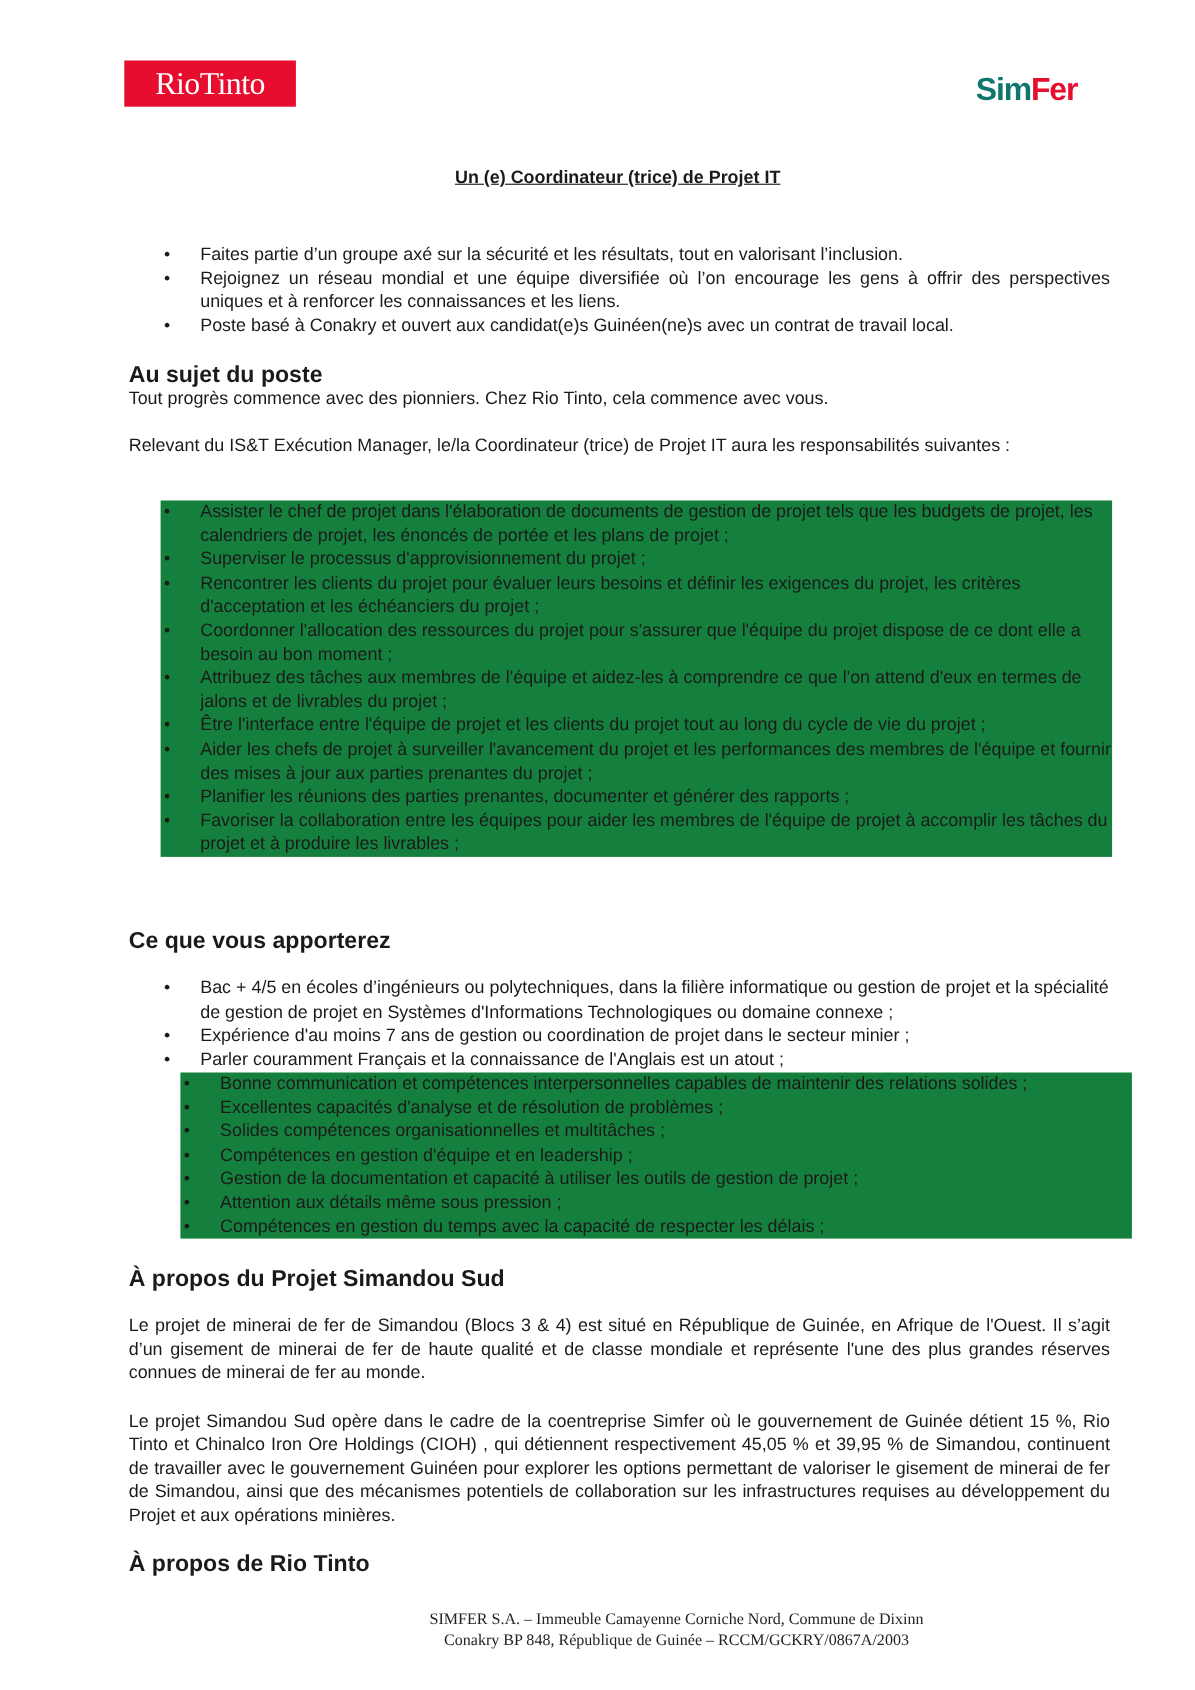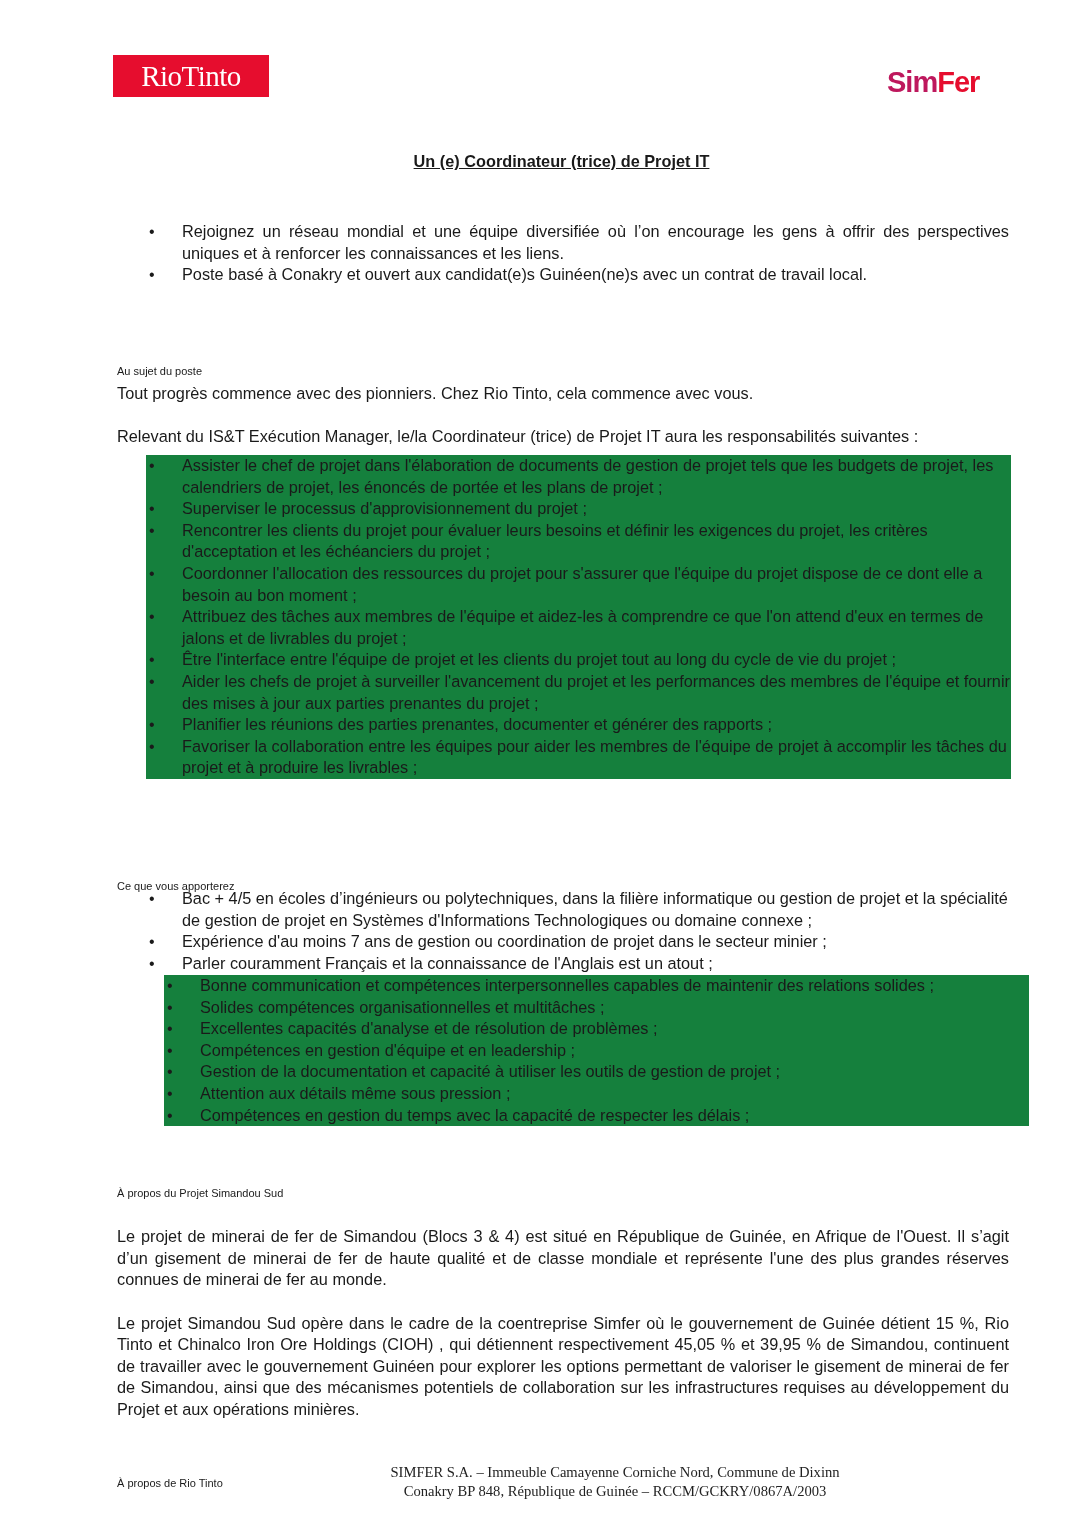--- a/index.html
+++ b/index.html
@@ -3,50 +3,51 @@
 <meta charset="utf-8">
 <style>
   html, body { margin: 0; padding: 0; background: #ffffff; }
   body { width: 1086px; height: 1536px; position: relative; overflow: hidden;
          font-family: "Liberation Sans", sans-serif; color: #1a1a1a; }
   .logo-rt { position: absolute; left: 113px; top: 55px; width: 156px; height: 42px;
              background: #e60d2e; display: flex; align-items: center; justify-content: center; }
   .logo-rt span { color: #ffffff; font-family: "Liberation Serif", serif; font-size: 29px; letter-spacing: -0.5px; }
   .logo-sf { position: absolute; left: 887px; top: 66px; font-family: "Liberation Sans", sans-serif;
              font-weight: bold; font-size: 29px; letter-spacing: -1px; }
-  .logo-sf .sim { color: #be185d; }
+  .logo-sf .sim { color: #0f766e; }
   .logo-sf .fer { color: #e60d2e; }
   .title { position: absolute; left: 0; width: 1123px; top: 152px; text-align: center;
            font-weight: bold; font-size: 16.3px; text-decoration: underline; }
   .text { font-size: 16.3px; line-height: 21.6px; }
   .block { position: absolute; left: 117px; width: 892px; }
   .justify { text-align: justify; }
   ul.blist { list-style: none; margin: 0; padding: 0; }
   ul.blist li { position: relative; padding-left: 65px; font-size: 16.3px; line-height: 21.6px; }
   ul.blist li::before { content: "\2022"; position: absolute; left: 32px; top: 0; font-size: 16px; }
   .shaded { background: #15803d; }
-  .hdr { font-weight: normal; font-size: 11px; margin-top: 31px; }
+  .hdr { font-weight: bold; font-size: 21px; }
   .footer { position: absolute; left: 0; width: 1230px; top: 1463px; text-align: center;
             font-family: "Liberation Serif", serif; font-size: 14.6px; line-height: 18.5px; color: #222; }
   .footer div { white-space: nowrap; }
 </style>
 </head>
 <body>
 
 <div class="logo-rt">
   <span>RioTinto</span>
 </div>
 <div class="logo-sf">
   <span class="sim">Sim</span><span class="fer">Fer</span>
 </div>
 
 <div class="title">Un (e) Coordinateur (trice) de Projet IT</div>
 
 <div class="block justify" style="top:221px; left:117px; width:892px;">
   <ul class="blist">
+    <li>Faites partie d’un groupe axé sur la sécurité et les résultats, tout en valorisant l’inclusion.</li>
     <li>Rejoignez un réseau mondial et une équipe diversifiée où l’on encourage les gens à offrir des perspectives uniques et à renforcer les connaissances et les liens.</li>
     <li>Poste basé à Conakry et ouvert aux candidat(e)s Guinéen(ne)s avec un contrat de travail local.</li>
   </ul>
 </div>
 
 <div class="block text" style="top:330px;">
   <div class="hdr">Au sujet du poste</div>
   <div>Tout progrès commence avec des pionniers. Chez Rio Tinto, cela commence avec vous.</div>
   <div style="height:21.6px"></div>
   <div>Relevant du IS&amp;T Exécution Manager, le/la Coordinateur (trice) de Projet IT aura les responsabilités suivantes :</div>
@@ -72,22 +73,22 @@
 <div class="block" style="top:888px;">
   <ul class="blist">
     <li>Bac + 4/5 en écoles d’ingénieurs ou polytechniques, dans la filière informatique ou gestion de projet et la spécialité de gestion de projet en Systèmes d'Informations Technologiques ou domaine connexe ;</li>
     <li>Expérience d'au moins 7 ans de gestion ou coordination de projet dans le secteur minier ;</li>
     <li>Parler couramment Français et la connaissance de l'Anglais est un atout ;</li>
   </ul>
 </div>
 <div class="block shaded" style="top:975px; left:164px; width:865px;">
   <ul class="blist" style="margin-left:-29px;">
     <li>Bonne communication et compétences interpersonnelles capables de maintenir des relations solides ;</li>
+    <li>Excellentes capacités d'analyse et de résolution de problèmes ;</li>
     <li>Solides compétences organisationnelles et multitâches ;</li>
-    <li>Excellentes capacités d'analyse et de résolution de problèmes ;</li>
     <li>Compétences en gestion d'équipe et en leadership ;</li>
     <li>Gestion de la documentation et capacité à utiliser les outils de gestion de projet ;</li>
     <li>Attention aux détails même sous pression ;</li>
     <li>Compétences en gestion du temps avec la capacité de respecter les délais ;</li>
   </ul>
 </div>
 
 <div class="block text justify" style="top:1152px;">
   <div class="hdr">À propos du Projet Simandou Sud</div>
   <div style="height:21.6px"></div>

